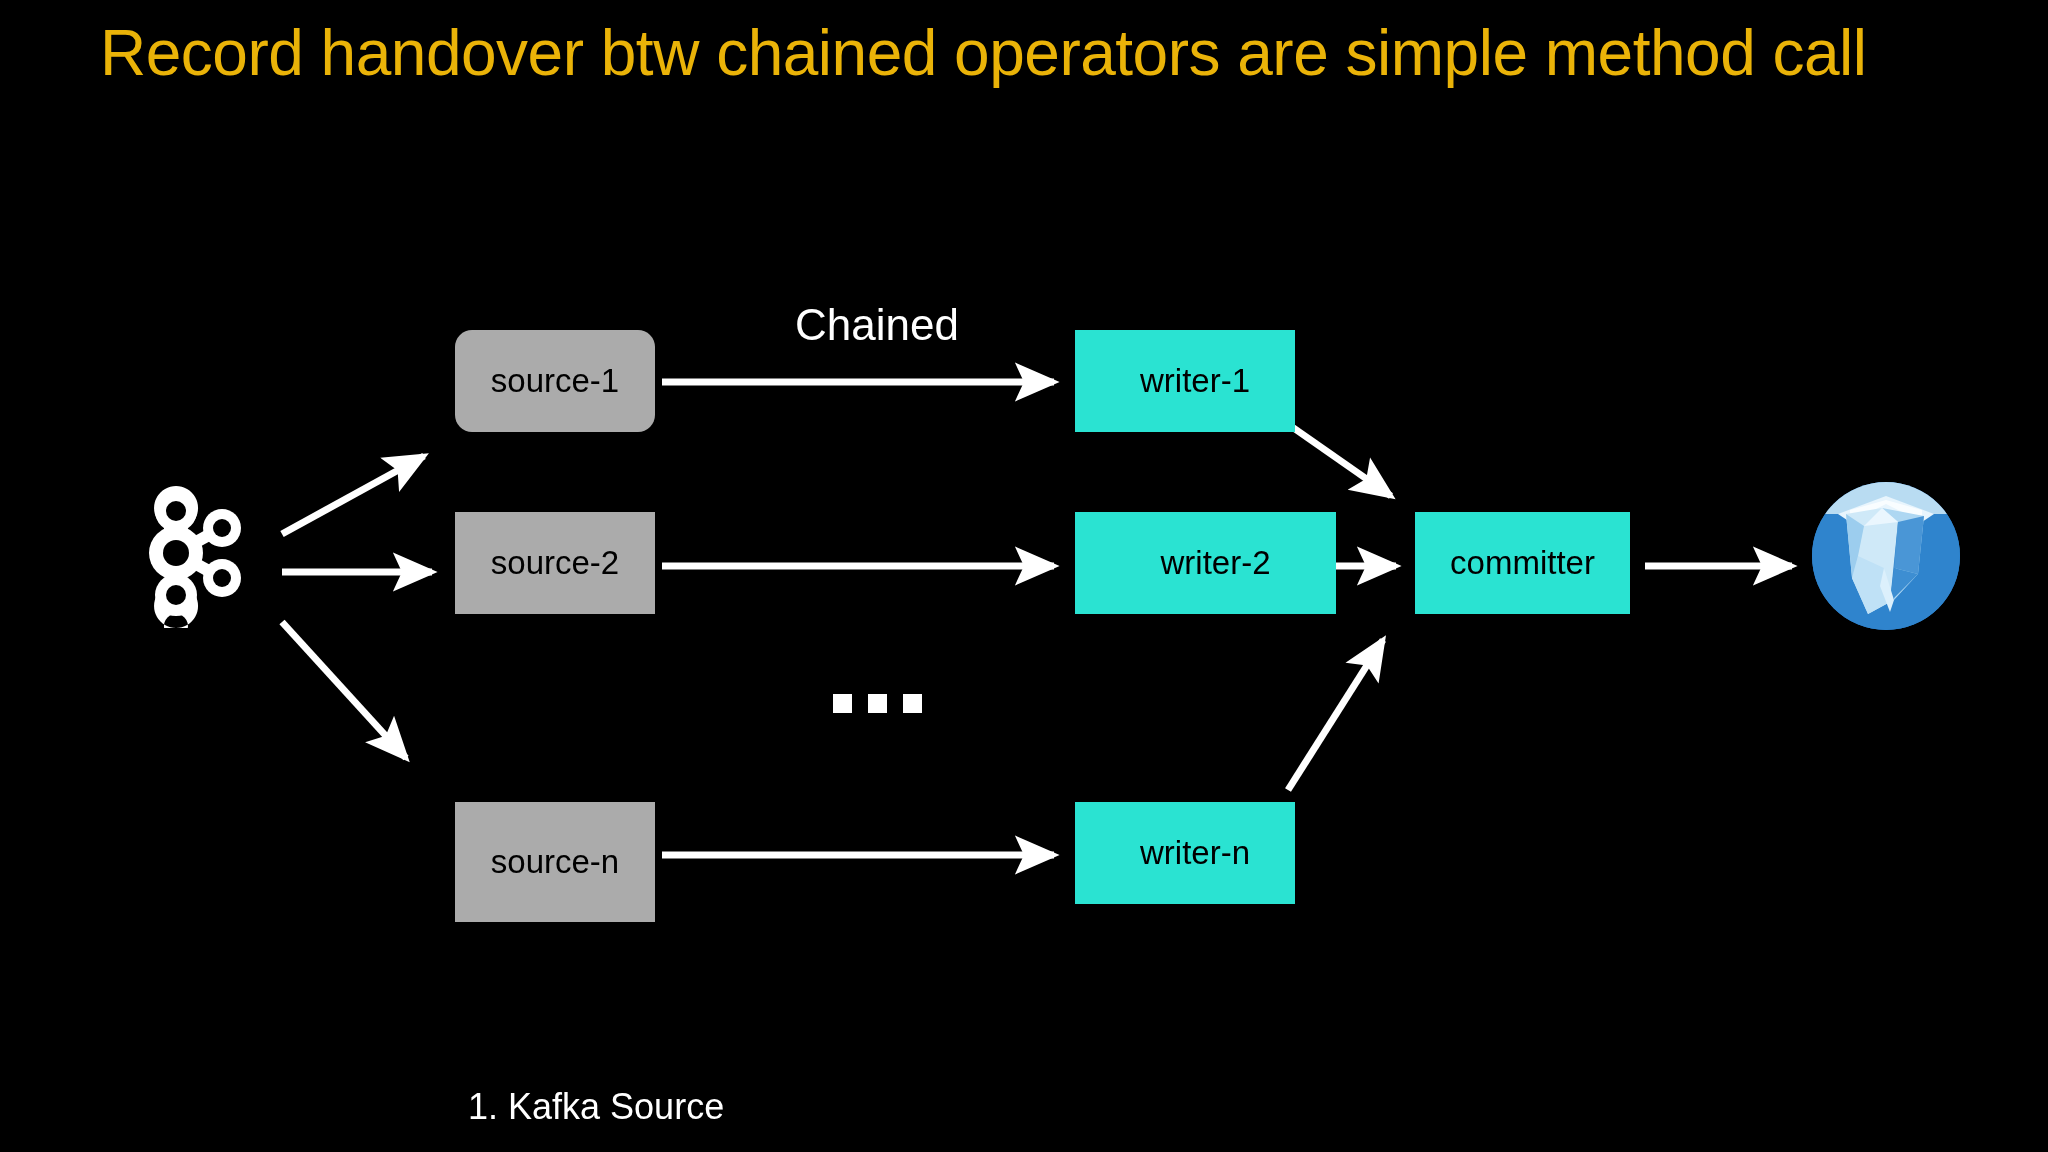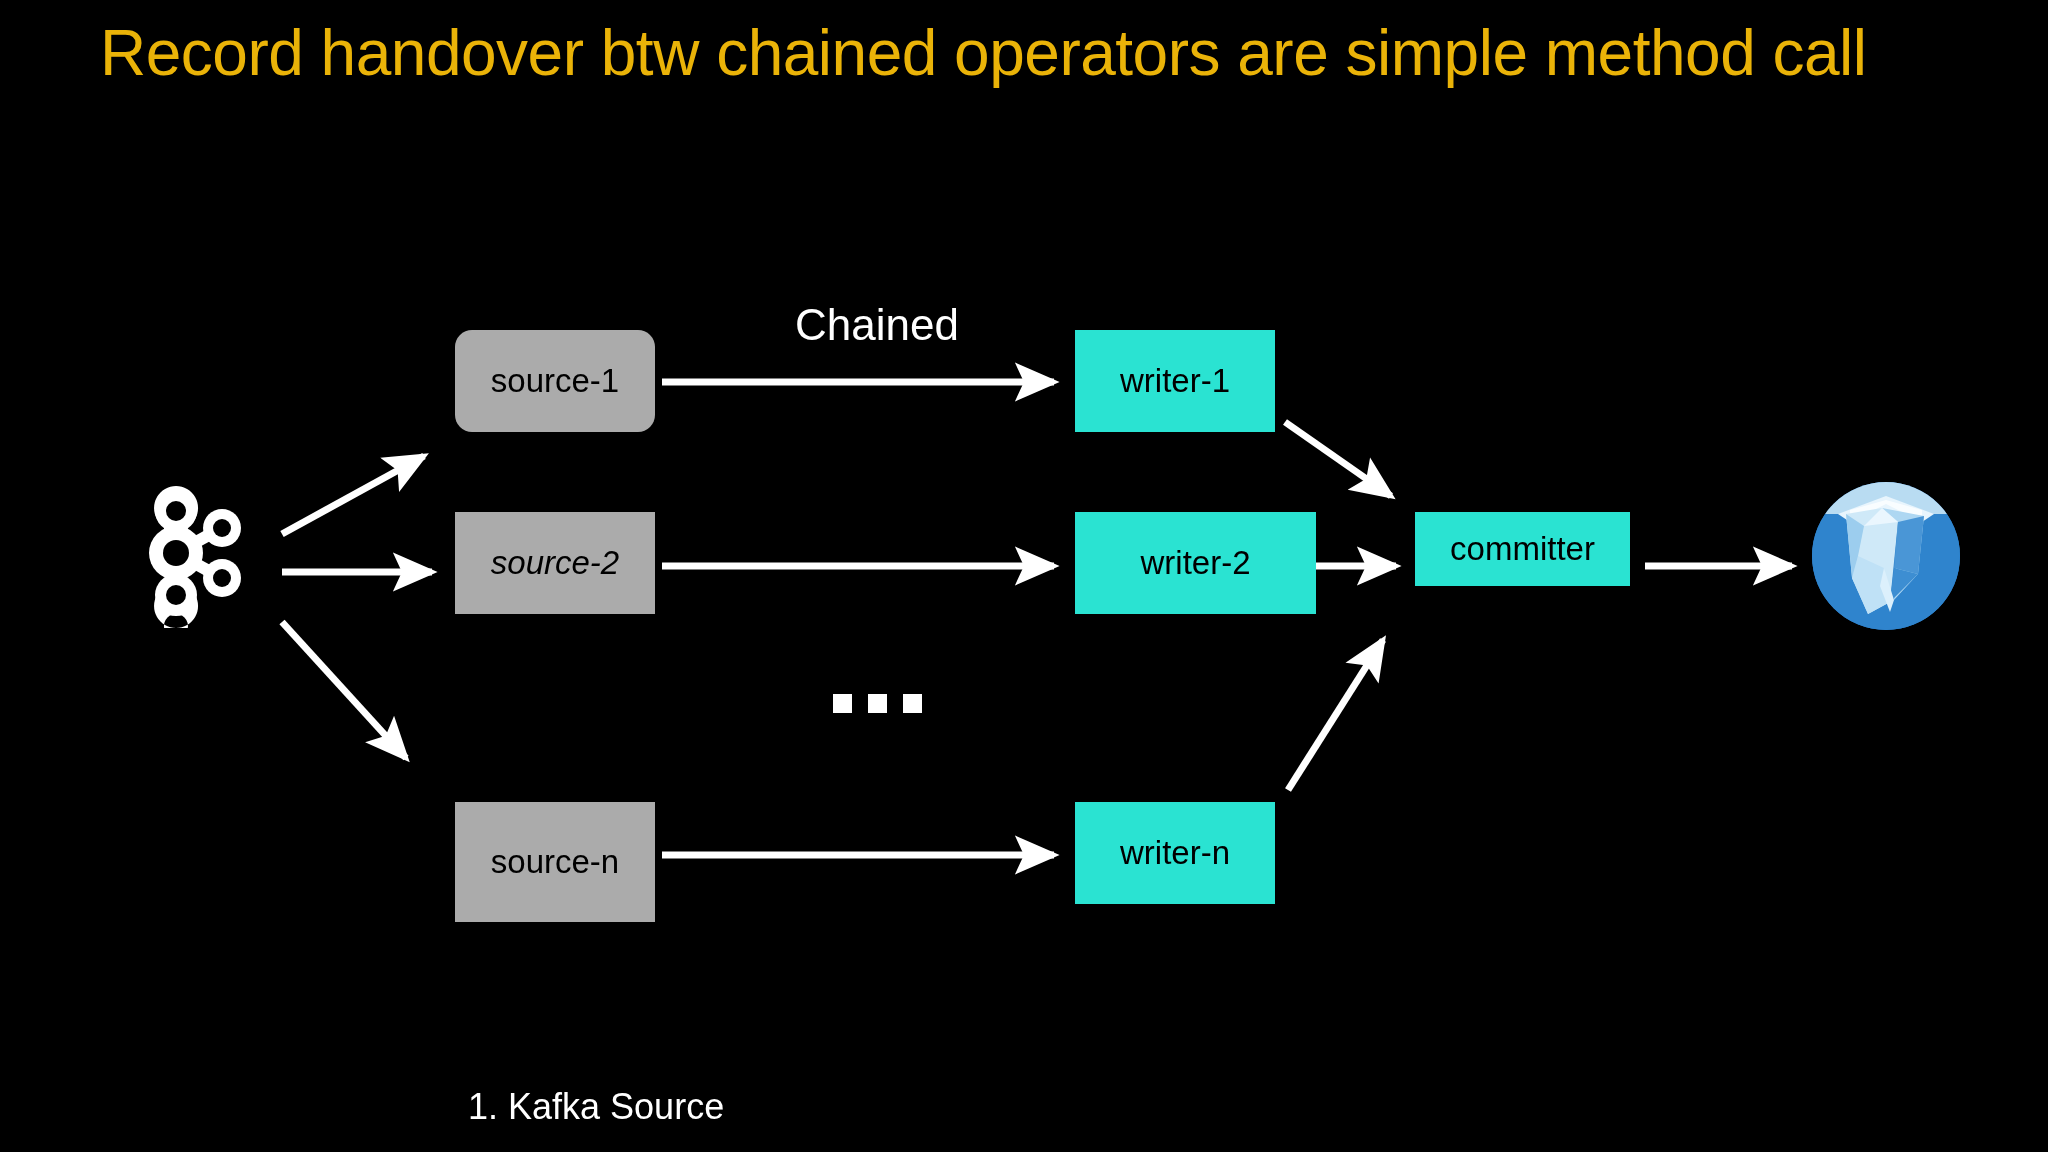--- a/index.html
+++ b/index.html
@@ -43,21 +43,21 @@
     position: absolute;
     display: flex;
     align-items: center;
     justify-content: center;
     color: #000000;
     font-size: 33px;
     font-weight: 400;
     font-family: "Liberation Sans", sans-serif;
   }
   .src-box { background: #ababab; }
-  .wrt-box { background: #2ae3d2; }
+  .wrt-box { background: #2ae3d2; padding-left: 20px; }
   .cmt-box { background: #2ae3d2; }
 
   #chained-label {
     position: absolute;
     left: 795px;
     top: 300px;
     font-size: 44px;
     color: #ffffff;
   }
   .step-label {
@@ -170,38 +170,38 @@
       <circle cx="36" cy="117" r="10"></circle>
       <circle cx="36" cy="75" r="13"></circle>
       <circle cx="82" cy="50" r="9"></circle>
       <circle cx="82" cy="100" r="9"></circle>
     </g>
   </svg>
 
   <div class="node-box src-box" style="left:455px; top:330px; width:200px; height:102px;border-radius:17px;">
     <span>source-1</span>
   </div>
-  <div class="node-box src-box" style="left:455px; top:512px; width:200px; height:102px;font-style:italic;">
+  <div class="node-box src-box" style="left:455px; top:512px; width:200px; height:102px;">
     <span>source-2</span>
   </div>
   <div class="node-box src-box" style="left:455px; top:802px; width:200px; height:120px;">
     <span>source-n</span>
   </div>
 
   <div class="node-box wrt-box" style="left:1075px; top:330px; width:200px; height:102px;">
     <span>writer-1</span>
   </div>
   <div class="node-box wrt-box" style="left:1075px; top:512px; width:241px; height:102px;">
     <span>writer-2</span>
   </div>
   <div class="node-box wrt-box" style="left:1075px; top:802px; width:200px; height:102px;">
     <span>writer-n</span>
   </div>
 
-  <div class="node-box cmt-box" style="left:1415px; top:512px; width:215px; height:74px;">
+  <div class="node-box cmt-box" style="left:1415px; top:512px; width:215px; height:102px;">
     <span>committer</span>
   </div>
 
   <div id="chained-label">Chained</div>
 
   <div id="ellipsis">
     <span></span>
     <span></span>
     <span></span>
   </div>

